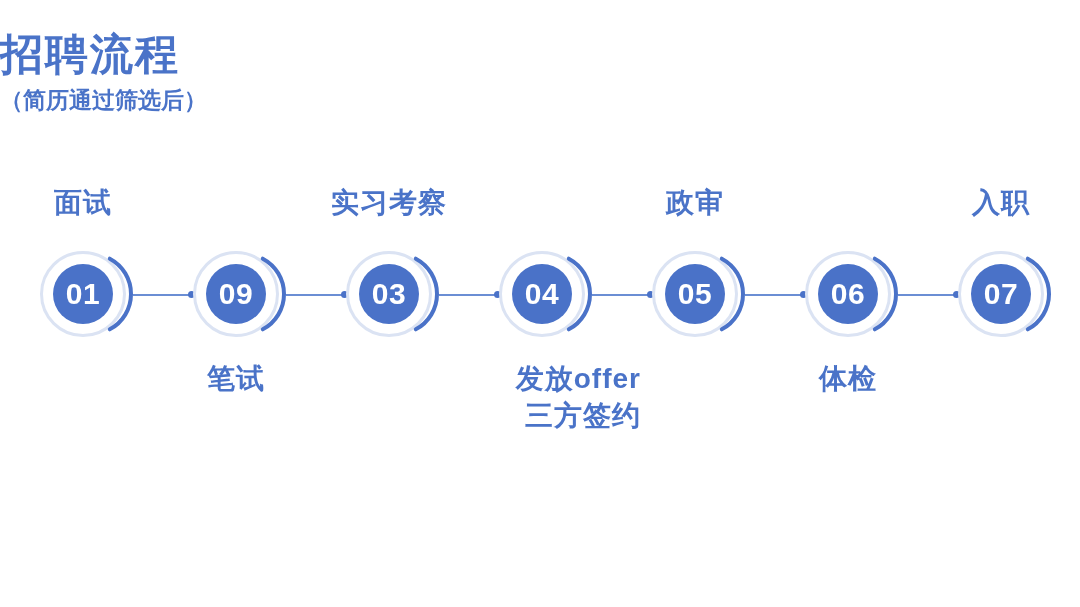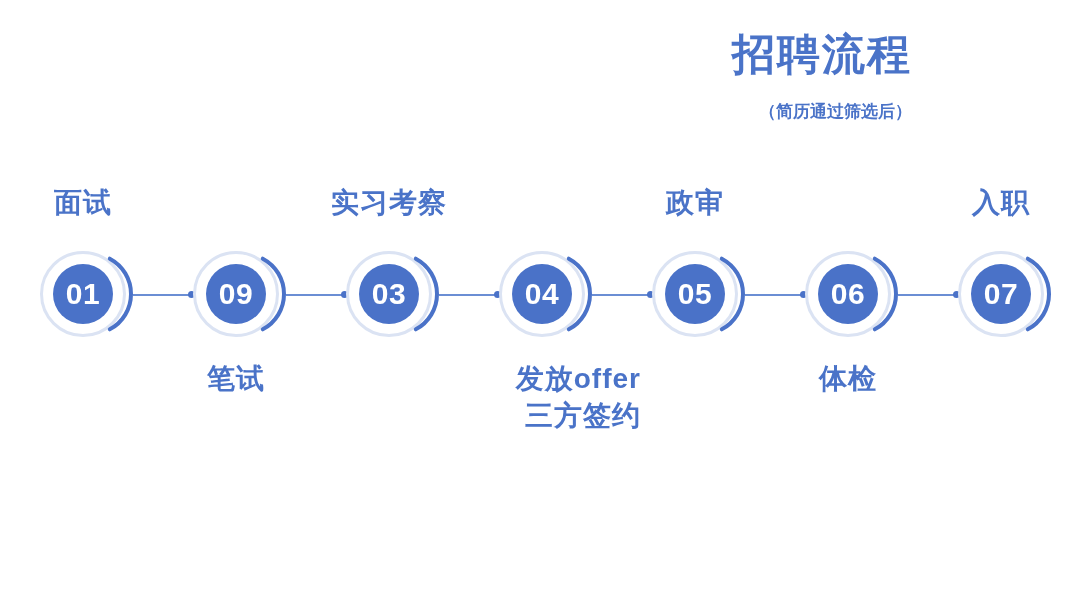--- a/index.html
+++ b/index.html
@@ -15,36 +15,36 @@
     overflow: hidden;
     position: relative;
   }
 
   
   .header {
     position: absolute;
     top: 30px;
     left: 0;
     width: 912px;
-    text-align: right;
+    text-align: left;
   }
   .main-title {
     font-size: 43px;
     font-weight: bold;
     color: #4a73c8;
     letter-spacing: 2px;
     line-height: 1.15;
     margin: 0;
   }
   .sub-title {
-    font-size: 17px;
+    font-size: 23px;
     font-weight: bold;
     color: #4a73c8;
     letter-spacing: 0px;
-    margin-top: 21px;
+    margin-top: 6px;
   }
 
   
   .flow {
     position: absolute;
     top: 0;
     left: 0;
     width: 1080px;
     height: 607px;
   }

